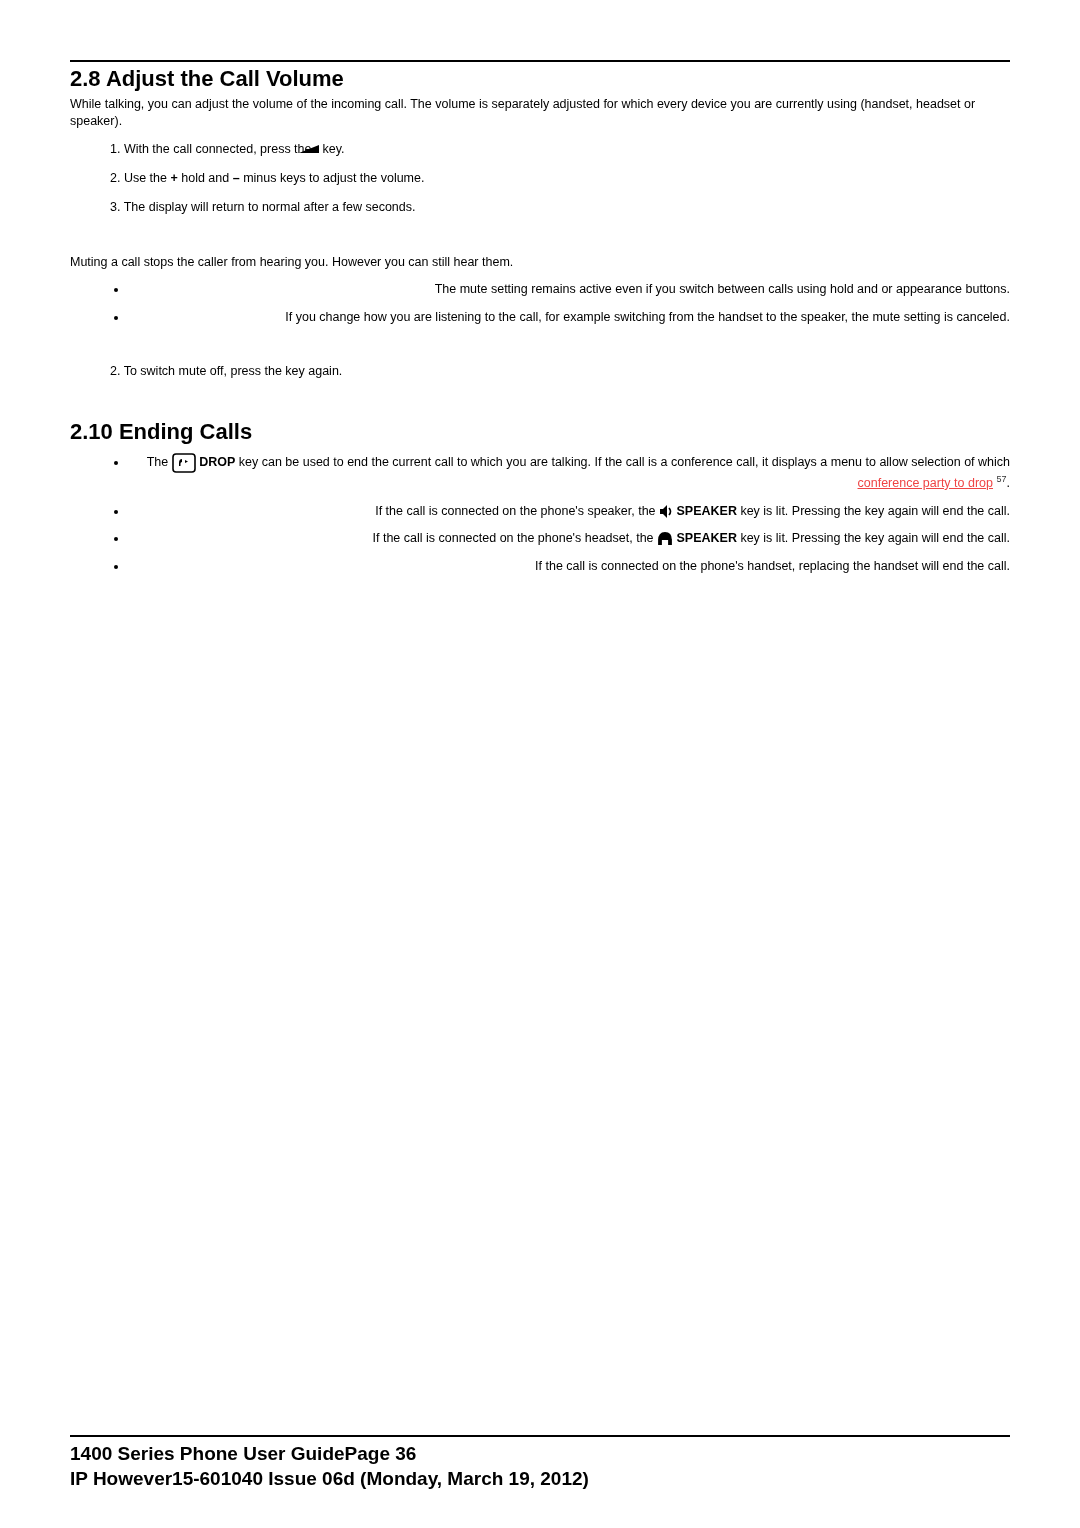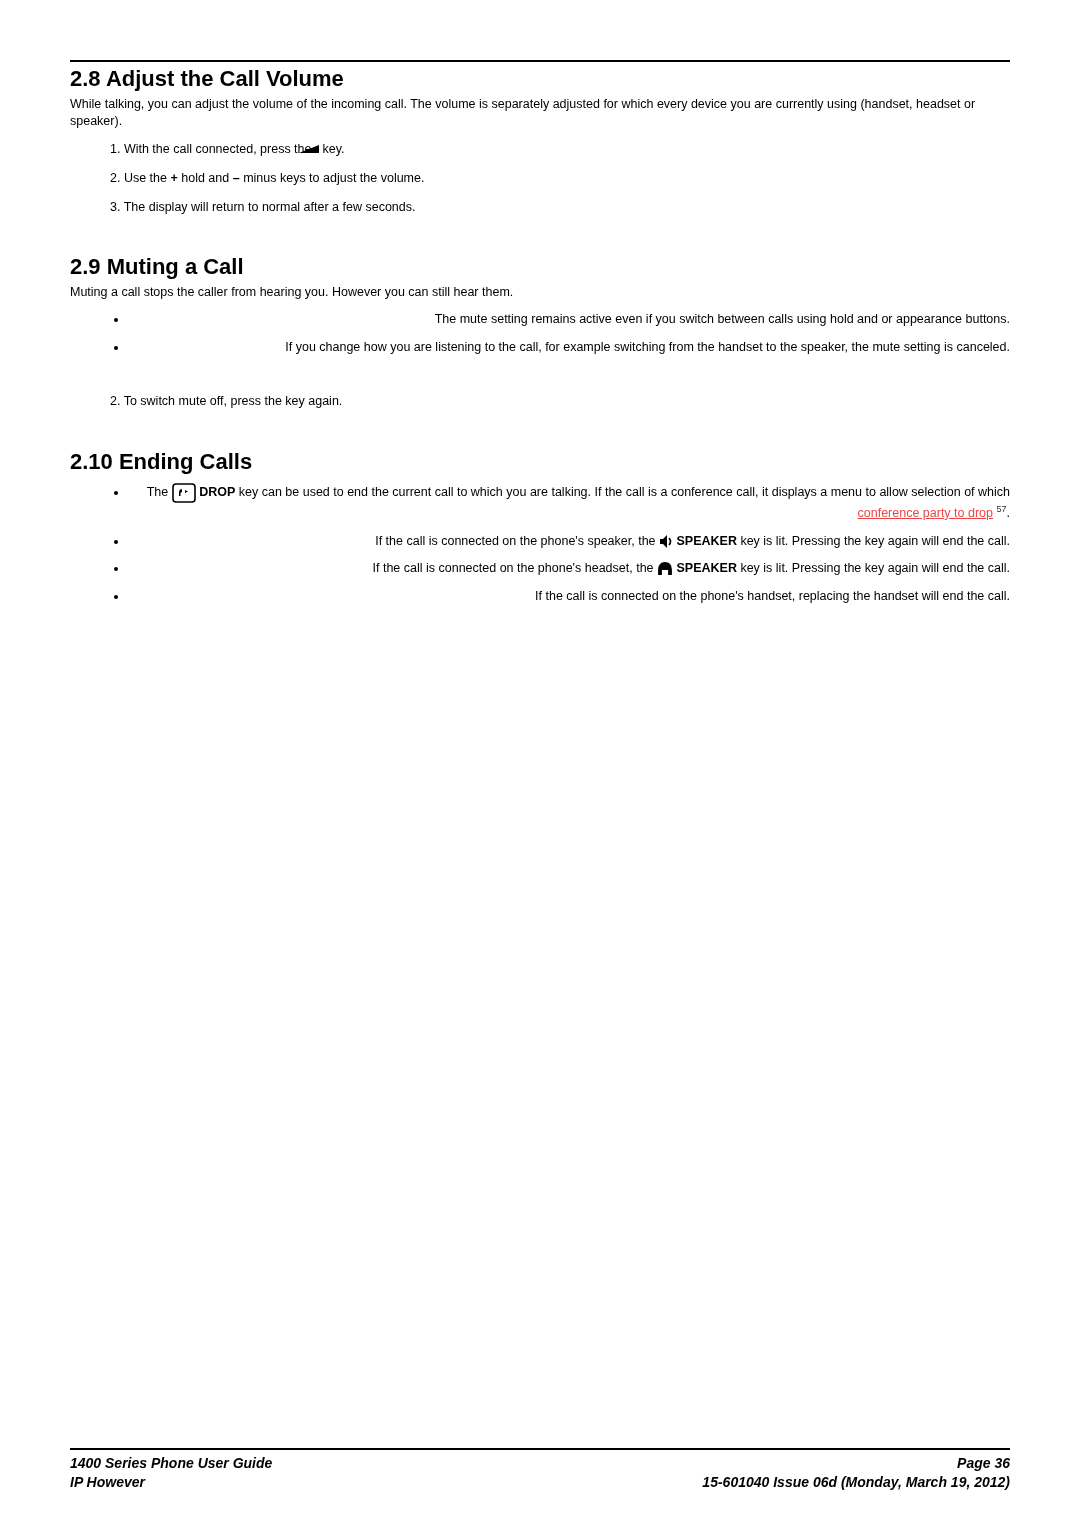--- a/index.html
+++ b/index.html
@@ -66,26 +66,25 @@
   a.link { color: #ef4444; text-decoration: underline; }
   .sup { font-size: 9px; vertical-align: super; color: #333; }
   .footer {
     position: absolute;
     left: 70px;
     right: 70px;
     bottom: 36px;
   }
   .footer-row {
     display: flex;
-    justify-content: space-between;
+    justify-content: flex-start;
     font-family: Arial, Helvetica, sans-serif;
     font-weight: bold;
-    font-size: 14px;
+    font-size: 19px;
     line-height: 1.35;
-    font-style: italic;
   }
   .icon {
     display: inline-block;
     vertical-align: middle;
   }
   svg { display: inline-block; vertical-align: middle; }
 </style>
 </head>
 <body>
 
@@ -111,21 +110,20 @@
       <b>+</b>
       <span> hold and </span>
       <b>–</b>
       <span> minus keys to adjust the volume.</span>
     </li>
     <li>3. The display will return to normal after a few seconds.</li>
   </ol>
 
   <div class="spacer-1"></div>
 
-  <h2>2.9 Muting a Call</h2>
   <p class="body">Muting a call stops the caller from hearing you. However you can still hear them.</p>
 
   <ul class="bulleted">
     <li>The mute setting remains active even if you switch between calls using hold and or appearance buttons.</li>
     <li>If you change how you are listening to the call, for example switching from the handset to the speaker, the mute setting is canceled.</li>
   </ul>
 
   <div class="spacer-2"></div>
 
   <ol class="numbered">

